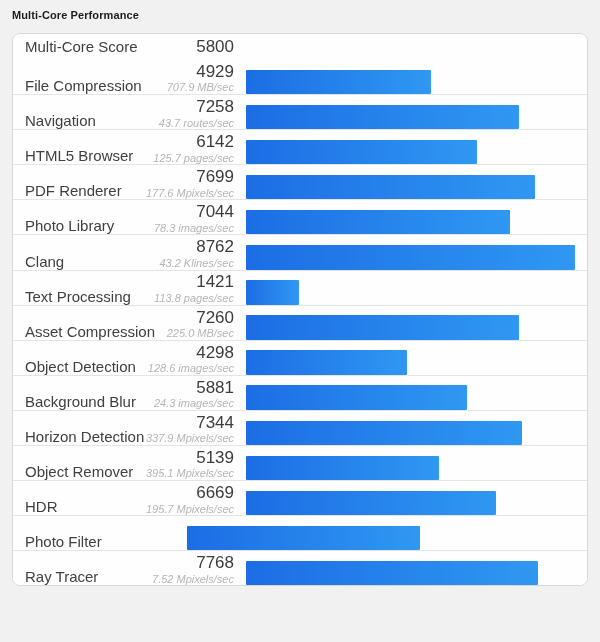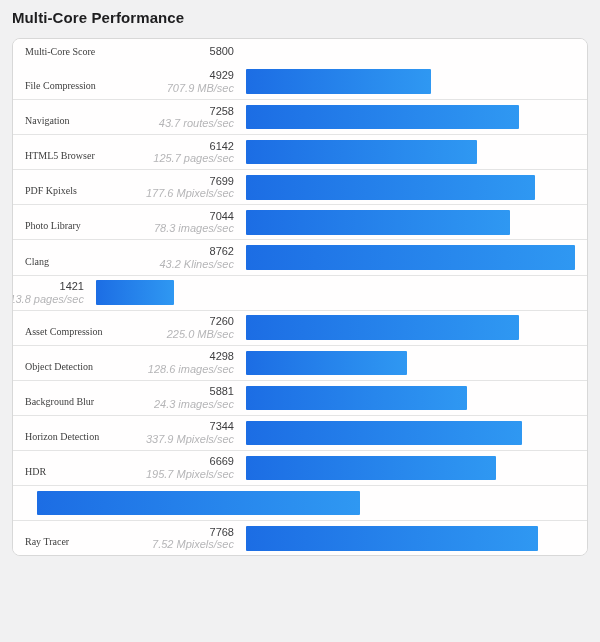--- a/index.html
+++ b/index.html
@@ -10,67 +10,66 @@
     -webkit-font-smoothing: antialiased;
   }
   .page {
     width: 600px;
     height: 642px;
     box-sizing: border-box;
     padding: 9px 12px 14px 12px;
     overflow: hidden;
   }
   .page-title {
-    font-size: 15px;
+    font-size: 11px;
     font-weight: bold;
     color: #1d1d1f;
     margin: 0 0 12px 0;
     letter-spacing: 0.1px;
   }
   .card {
     background: #ffffff;
     border: 1px solid #d8d8d8;
     border-radius: 8px;
     overflow: hidden;
   }
   .row {
     display: flex;
-    align-items: center;
+    align-items: flex-end;
     box-sizing: border-box;
     height: 35.1px;
     padding: 0 12px;
     border-top: 1px solid #e4e4e4;
     background: #fffefe;
   }
   .row:first-child { border-top: none; }
   .row.summary-row {
     height: 25px;
     align-items: center;
   }
   .col-label {
     width: 150px;
-    font-size: 10px;
+    font-size: 15px;
     color: #404040;
     padding-top: 7px;
     white-space: nowrap;
     overflow: hidden;
-    font-family: Liberation Serif, serif;
   }
   .summary-row .col-label { padding-top: 0; }
   .col-scores {
     width: 59px;
     display: flex;
     flex-direction: column;
     align-items: flex-end;
     justify-content: center;
     line-height: 1.15;
   }
   .summary-row .col-scores { justify-content: center; }
   .score-value {
-    font-size: 11px;
+    font-size: 17px;
     color: #3d3d3f;
     white-space: nowrap;
   }
   .rate-value {
     font-size: 11px;
     color: #b5b5b7;
     white-space: nowrap;
     font-style: italic;
   }
   .col-bar {
@@ -127,21 +126,21 @@
     <div class="col-scores">
       <div class="score-value">6142</div>
       <div class="rate-value">125.7 pages/sec</div>
     </div>
     <div class="col-bar">
       <div class="score-bar" style="width: 70.1%;"></div>
     </div>
   </div>
 
   <div class="row">
-    <div class="col-label">PDF Kpixels</div>
+    <div class="col-label">PDF Renderer</div>
     <div class="col-scores">
       <div class="score-value">7699</div>
       <div class="rate-value">177.6 Mpixels/sec</div>
     </div>
     <div class="col-bar">
       <div class="score-bar" style="width: 87.87%;"></div>
     </div>
   </div>
 
   <div class="row">
@@ -160,20 +159,21 @@
     <div class="col-scores">
       <div class="score-value">8762</div>
       <div class="rate-value">43.2 Klines/sec</div>
     </div>
     <div class="col-bar">
       <div class="score-bar" style="width: 100%;"></div>
     </div>
   </div>
 
   <div class="row">
+    <div class="col-label">Text Processing</div>
     <div class="col-scores">
       <div class="score-value">1421</div>
       <div class="rate-value">113.8 pages/sec</div>
     </div>
     <div class="col-bar">
       <div class="score-bar" style="width: 16.22%;"></div>
     </div>
   </div>
 
   <div class="row">
@@ -213,33 +213,44 @@
     <div class="col-label">Horizon Detection</div>
     <div class="col-scores">
       <div class="score-value">7344</div>
       <div class="rate-value">337.9 Mpixels/sec</div>
     </div>
     <div class="col-bar">
       <div class="score-bar" style="width: 83.82%;"></div>
     </div>
   </div>
 
+  <div class="row">
+    <div class="col-label">Object Remover</div>
+    <div class="col-scores">
+      <div class="score-value">5139</div>
+      <div class="rate-value">395.1 Mpixels/sec</div>
+    </div>
+    <div class="col-bar">
+      <div class="score-bar" style="width: 58.65%;"></div>
+    </div>
+  </div>
 
   <div class="row">
     <div class="col-label">HDR</div>
     <div class="col-scores">
       <div class="score-value">6669</div>
       <div class="rate-value">195.7 Mpixels/sec</div>
     </div>
     <div class="col-bar">
       <div class="score-bar" style="width: 76.11%;"></div>
     </div>
   </div>
 
   <div class="row">
+    <div class="col-label">Photo Filter</div>
     <div class="col-bar">
       <div class="score-bar" style="width: 59.96%;"></div>
     </div>
   </div>
 
   <div class="row">
     <div class="col-label">Ray Tracer</div>
     <div class="col-scores">
       <div class="score-value">7768</div>
       <div class="rate-value">7.52 Mpixels/sec</div>

